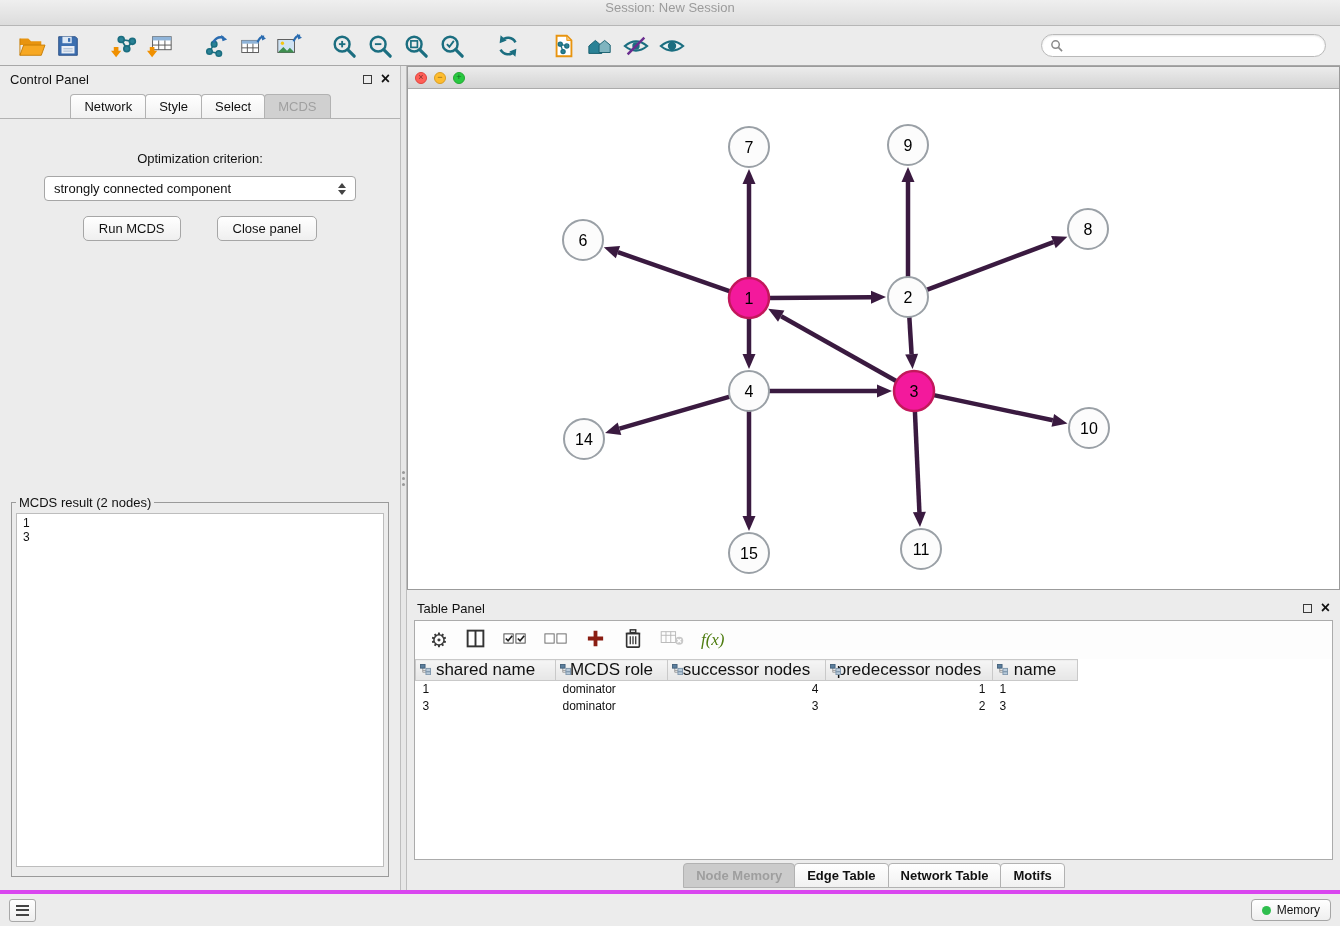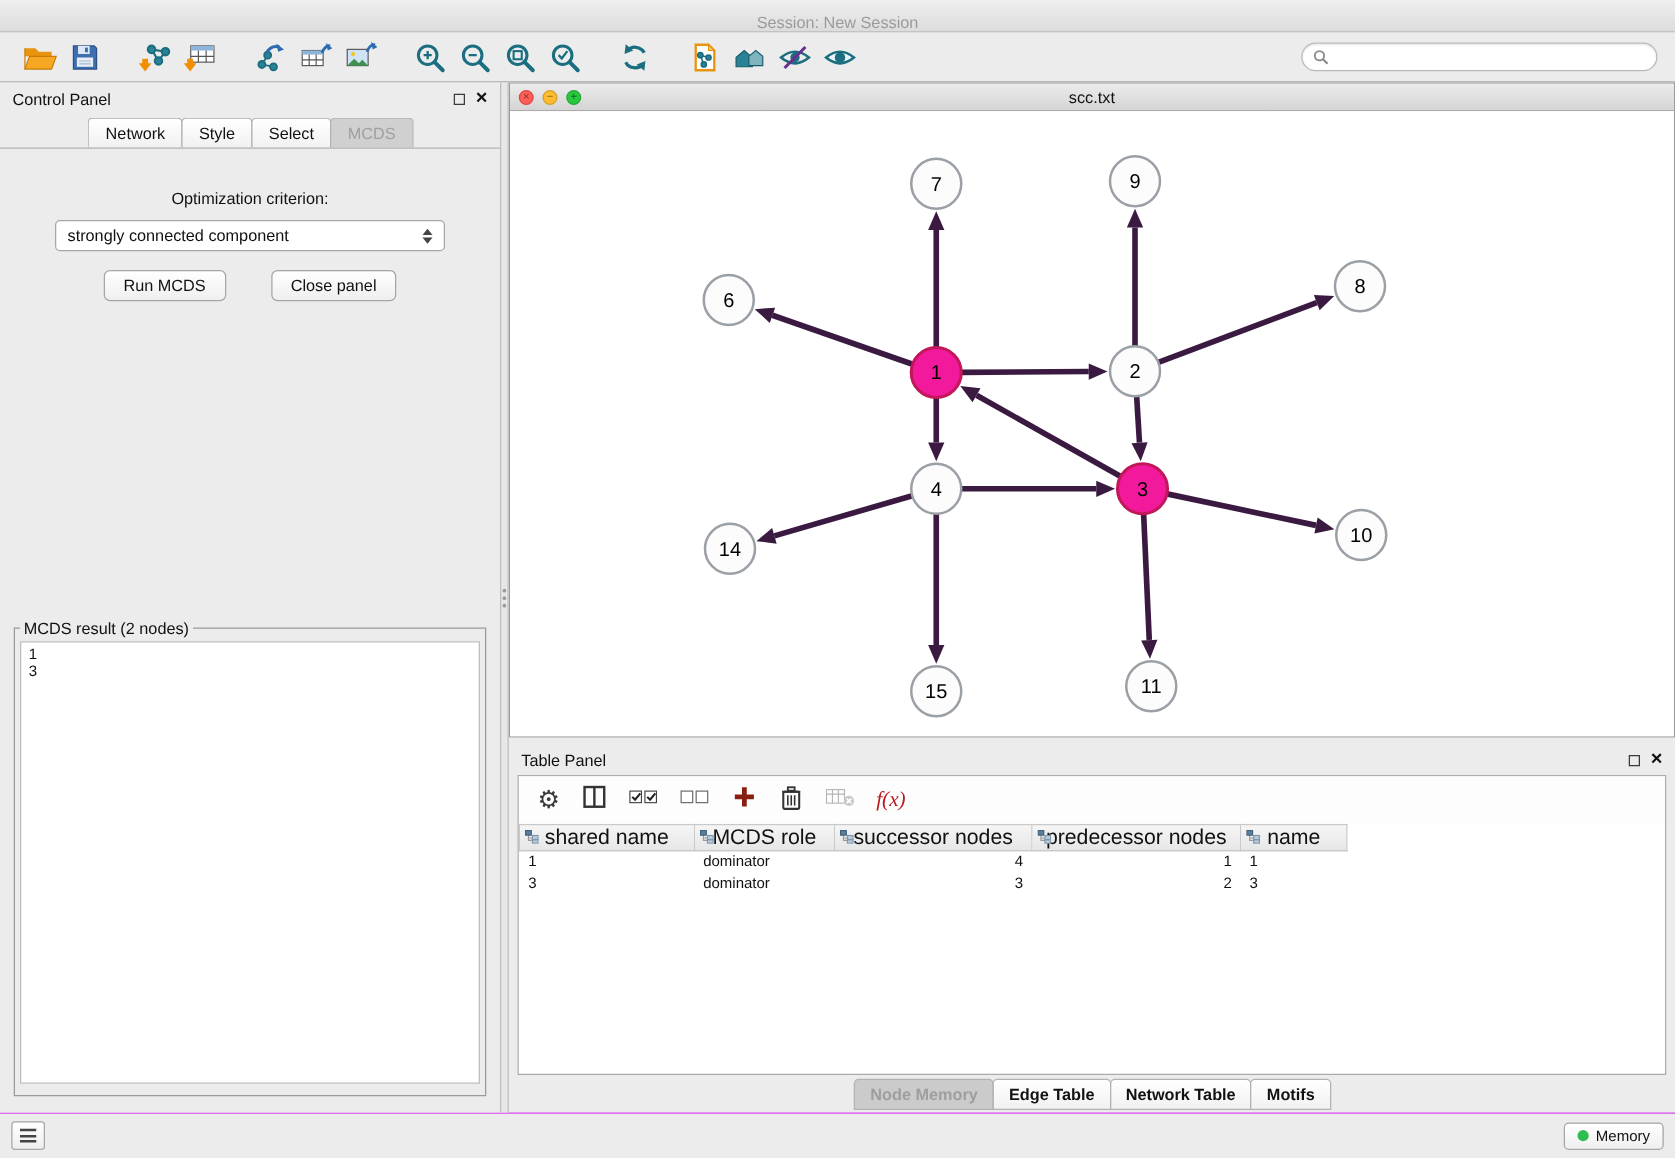--- a/index.html
+++ b/index.html
@@ -1,21 +1,21 @@
 <!DOCTYPE html>
 <html><head>
 <meta charset="utf-8">
 <style>
   * { box-sizing: border-box; margin: 0; padding: 0; }
   html, body { width: 1340px; height: 926px; overflow: hidden; }
   body { font-family: "Liberation Sans", sans-serif; background: #ececec; color: #111; }
 
   
   .titlebar { height: 26px; background: linear-gradient(#efefef, #dcdcdc); border-bottom: 1px solid #b6b6b6;
-              display: flex; align-items: flex-end; justify-content: center; font-size: 13px; color: #9b9b9b; }
+              display: flex; align-items: flex-start; justify-content: center; font-size: 13px; color: #9b9b9b; }
 
   
   .toolbar { height: 40px; background: #ececec; border-bottom: 1px solid #a8a8a8;
              display: flex; align-items: center; padding: 0 14px; }
   .tbtn { width: 36px; height: 32px; display: flex; align-items: center; justify-content: center; border-radius: 4px; cursor: default; }
   .tgap { width: 20px; height: 1px; }
   .search-box { margin-left: auto; width: 285px; height: 23px; background: #fff; border: 1px solid #b9b9b9;
                 border-radius: 12px; display: flex; align-items: center; padding: 0 8px; gap: 6px;
                 box-shadow: inset 0 1px 2px rgba(0,0,0,0.10); }
   .search-box input { border: none; outline: none; flex: 1; font-size: 12px; background: transparent; font-family: "Liberation Sans", sans-serif; }
@@ -69,35 +69,35 @@
   .canvas { flex: 1; position: relative; background: #fff; }
   .canvas svg { position: absolute; inset: 0; width: 100%; height: 100%; }
   .h-split { height: 6px; }
 
   
   .table-panel { flex: 1; display: flex; flex-direction: column; }
   .tp-header { height: 24px; display: flex; align-items: center; padding: 0 10px; font-size: 13px; gap: 35px; }
   .tp-inner { flex: 1; margin: 0 7px; background: #fff; border: 1px solid #ababab; display: flex; flex-direction: column; overflow: hidden; }
   .tp-toolbar { height: 38px; display: flex; align-items: center; gap: 17px; padding: 0 15px; background: #fdfdfd; }
   .gear-glyph { font-size: 20px; color: #3a3a3a; line-height: 1; }
-  .fx { font-family: "Liberation Serif", serif; font-style: italic; font-size: 17px; color: #b91c1c; }
+  .fx { font-family: "Liberation Serif", serif; font-style: italic; font-size: 17px; color: #4d7c0f; }
   .tp-table-wrap { flex: 1; overflow: hidden; }
   table.data { border-collapse: collapse; table-layout: fixed; width: 100%; }
   table.data th { position: relative; height: 19px; background: linear-gradient(#f5f5f5, #e6e6e6); border: 1px solid #c9c9c9;
                   font-weight: normal; font-size: 17px; text-align: center; white-space: nowrap; overflow: hidden; }
   table.data th.filler { background: #fff; border: none; }
   table.data th svg.th-ic { position: absolute; left: 4px; top: 4px; }
   table.data td { height: 17px; font-size: 12px; padding: 0 7px; white-space: nowrap; overflow: hidden; }
   .tp-tabs { height: 30px; display: flex; justify-content: center; align-items: center; }
   .tp-tab { border: 1px solid #b2b2b2; padding: 4px 12px; font-size: 13px; font-weight: bold;
             background: linear-gradient(#ffffff, #f1f1f1); margin-right: -1px; border-radius: 4px 4px 0 0; }
   .tp-tab.active { background: #cbcbcb; color: #9e9e9e; }
 
   
-  .statusbar { height: 36px; border-top: 1px solid #d946ef; background: #ececec; display: flex; align-items: center; padding: 0 9px; }
+  .statusbar { height: 36px; border-top: 4px solid #d946ef; background: #ececec; display: flex; align-items: center; padding: 0 9px; }
   .sb-left { width: 27px; height: 23px; border: 1px solid #a8a8a8; border-radius: 3px; background: linear-gradient(#fff, #eee);
              display: flex; flex-direction: column; align-items: center; justify-content: center; gap: 2.5px; }
   .sb-left i { display: block; width: 13px; height: 2px; background: #444; }
   .memory-btn { margin-left: auto; display: flex; align-items: center; gap: 6px; border: 1px solid #a6a6a6;
                 border-radius: 4px; padding: 3px 10px; background: linear-gradient(#fff, #efefef); font-size: 12px; }
   .mem-dot { width: 9px; height: 9px; border-radius: 50%; background: #2fbe4e; }
 </style>
 </head>
 <body>
 
@@ -317,21 +317,20 @@
     </div>
 
   <div class="right">
     <div class="network-window">
       <div class="mac-bar">
         <span class="lights">
           <span class="light red">×</span>
           <span class="light yellow">−</span>
           <span class="light green">+</span>
         </span>
-        <span class="mac-title">scc.txt</span>
       </div>
       <div class="canvas">
         <svg viewBox="0 0 931 500" preserveAspectRatio="none">
             <g>
               <line x1="341.0" y1="189.0" x2="341.0" y2="95.0" stroke="#3a1a40" stroke-width="4.5"></line>
               <polygon points="341.0,80.0 347.5,95.0 334.5,95.0" fill="#3a1a40"></polygon>
             </g>
             <g>
               <line x1="322.1" y1="202.4" x2="209.9" y2="163.2" stroke="#3a1a40" stroke-width="4.5"></line>
               <polygon points="195.8,158.3 212.1,157.1 207.8,169.3" fill="#3a1a40"></polygon>

